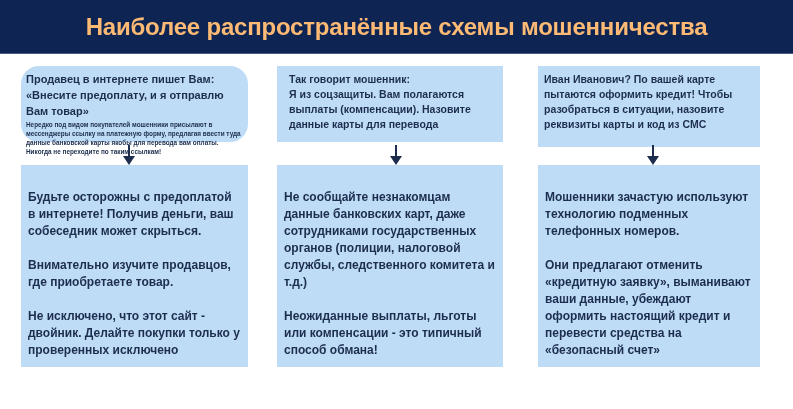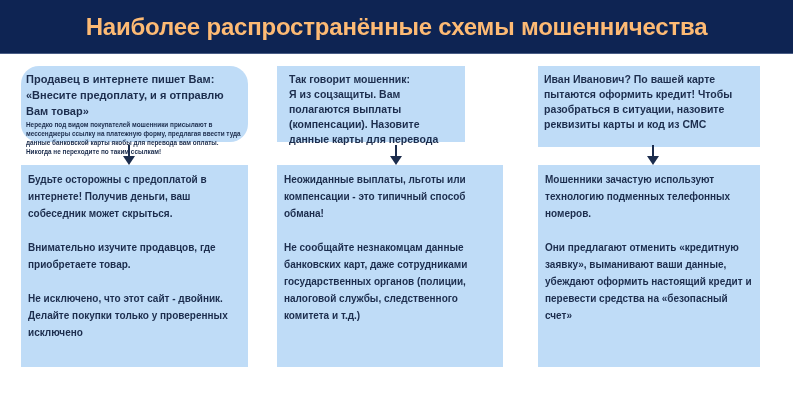--- a/index.html
+++ b/index.html
@@ -6,21 +6,21 @@
   body { width:793px; height:409px; background:#ffffff; position:relative; overflow:hidden;
          font-family:"Liberation Sans", sans-serif; }
   .header { position:absolute; left:0; top:0; width:793px; height:53px; background:#0e2453;
             display:flex; align-items:center; justify-content:center; border-bottom:1px solid #4a5d86; }
   .header h1 { margin:0; color:#fdba74; font-size:24px; font-weight:bold; letter-spacing:-0.2px; }
   .box { position:absolute; background:#bfdcf7; color:#1c2d4d; font-weight:bold; box-sizing:border-box; }
   .top { padding:6px 6px; font-size:10px; line-height:13.5px; }
   .top .lead { font-size:10.5px; line-height:15px; }
   .top .lead-big { font-size:11px; line-height:16px; }
   .top .small { font-size:6.4px; line-height:9px; margin-top:1px; }
-  .bottom { padding:6px 7px; font-size:10px; line-height:17px; }
+  .bottom { padding:24px 7px; font-size:12px; line-height:17px; }
   .bottom p { margin:0 0 17px 0; }
   .arrow { position:absolute; width:12px; height:20px; }
   .arrow .shaft { position:absolute; left:5px; top:0; width:2px; height:12px; background:#1c2d4d; }
   .arrow .head { position:absolute; left:0; top:11px; width:0; height:0;
                  border-left:6px solid transparent; border-right:6px solid transparent; border-top:9px solid #1c2d4d; }
 </style>
 </head>
 <body>
 
 <div class="header">
@@ -34,31 +34,31 @@
 <div class="arrow" style="left:123px; top:145px;">
   <div class="shaft"></div>
     <div class="head"></div>
 </div>
 <div class="box bottom" style="left:21px; top:165px; width:227px; height:202px;">
   <p>Будьте осторожны с предоплатой в интернете! Получив деньги, ваш собеседник может скрыться.</p>
   <p>Внимательно изучите продавцов, где приобретаете товар.</p>
   <p>Не исключено, что этот сайт - двойник. Делайте покупки только у проверенных исключено</p>
 </div>
 
-<div class="box top" style="left:277px; top:66px; width:188px; height:76px;padding-left:12px;">
+<div class="box top" style="left:277px; top:66px; width:226px; height:76px;padding-left:12px;">
   <div class="lead">Так говорит мошенник:</div>
   <div class="lead">Я из соцзащиты. Вам полагаются выплаты (компенсации). Назовите данные карты для перевода</div>
 </div>
 <div class="arrow" style="left:390px; top:145px;">
   <div class="shaft"></div>
     <div class="head"></div>
 </div>
 <div class="box bottom" style="left:277px; top:165px; width:226px; height:202px;">
+  <p>Не сообщайте незнакомцам данные банковских карт, даже сотрудниками государственных органов (полиции, налоговой службы, следственного комитета и т.д.)</p>
   <p>Неожиданные выплаты, льготы или компенсации - это типичный способ обмана!</p>
-  <p>Не сообщайте незнакомцам данные банковских карт, даже сотрудниками государственных органов (полиции, налоговой службы, следственного комитета и т.д.)</p>
 </div>
 
 <div class="box top" style="left:538px; top:66px; width:222px; height:81px;">
   <div class="lead">Иван Иванович? По вашей карте пытаются оформить кредит! Чтобы разобраться в ситуации, назовите реквизиты карты и код из СМС</div>
 </div>
 <div class="arrow" style="left:647px; top:145px;">
   <div class="shaft"></div>
     <div class="head"></div>
 </div>
 <div class="box bottom" style="left:538px; top:165px; width:222px; height:202px;">

